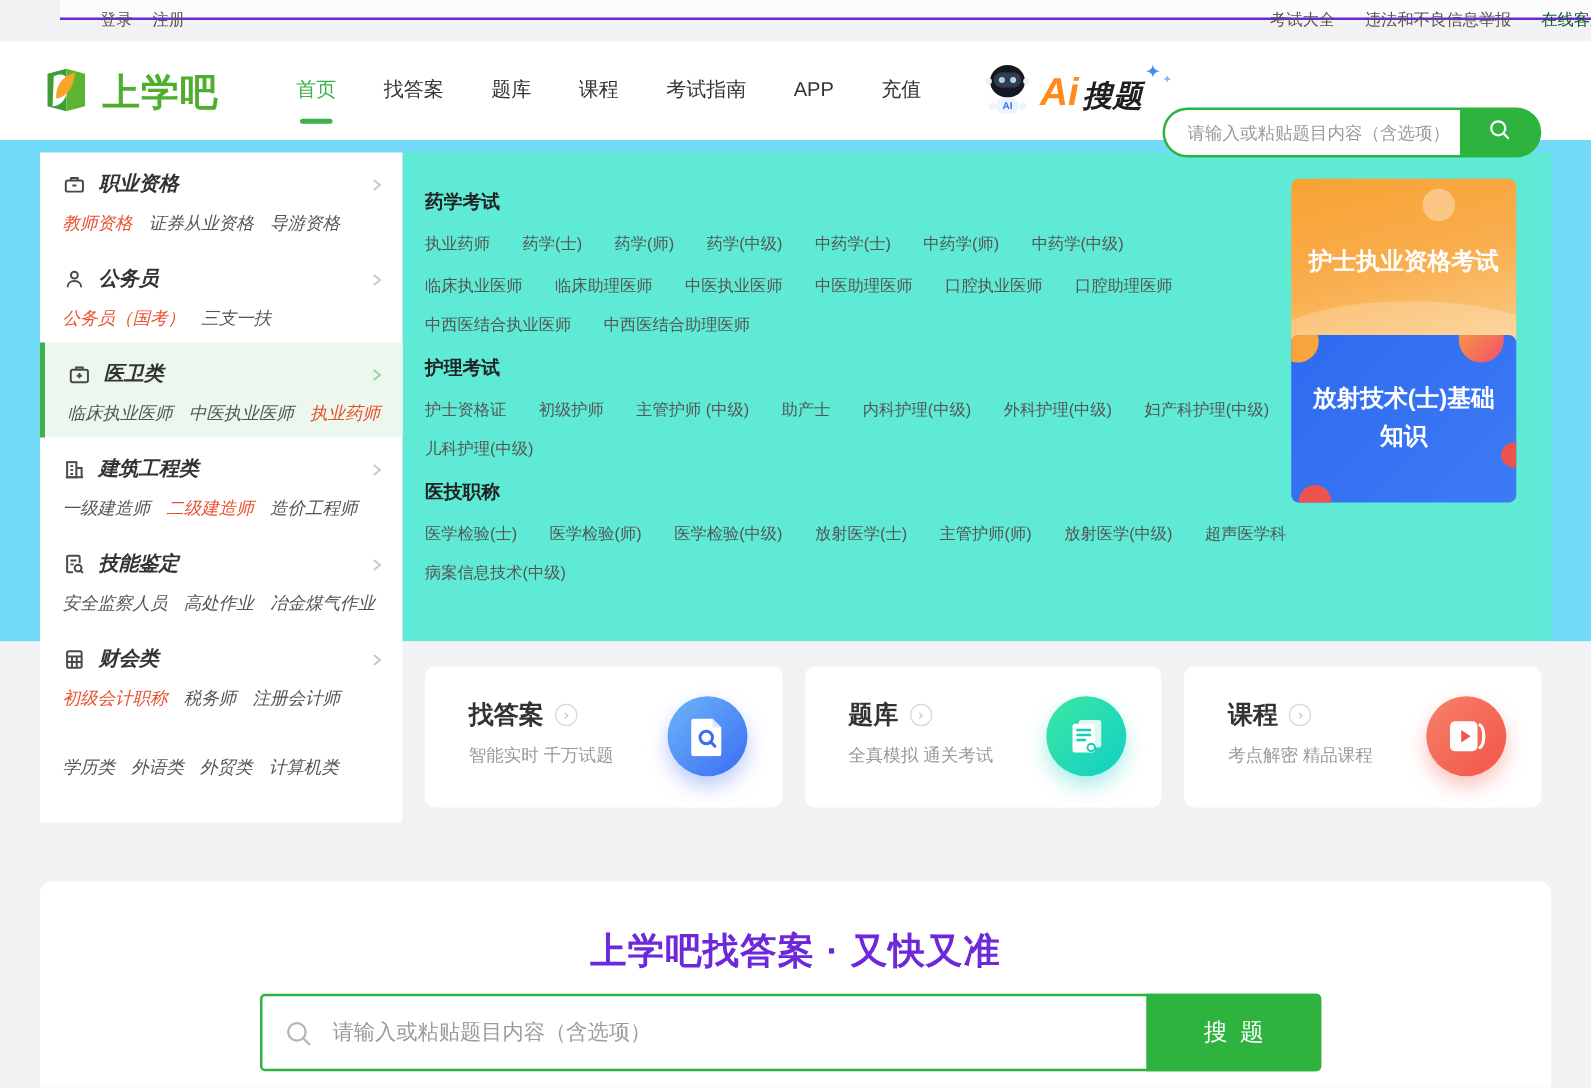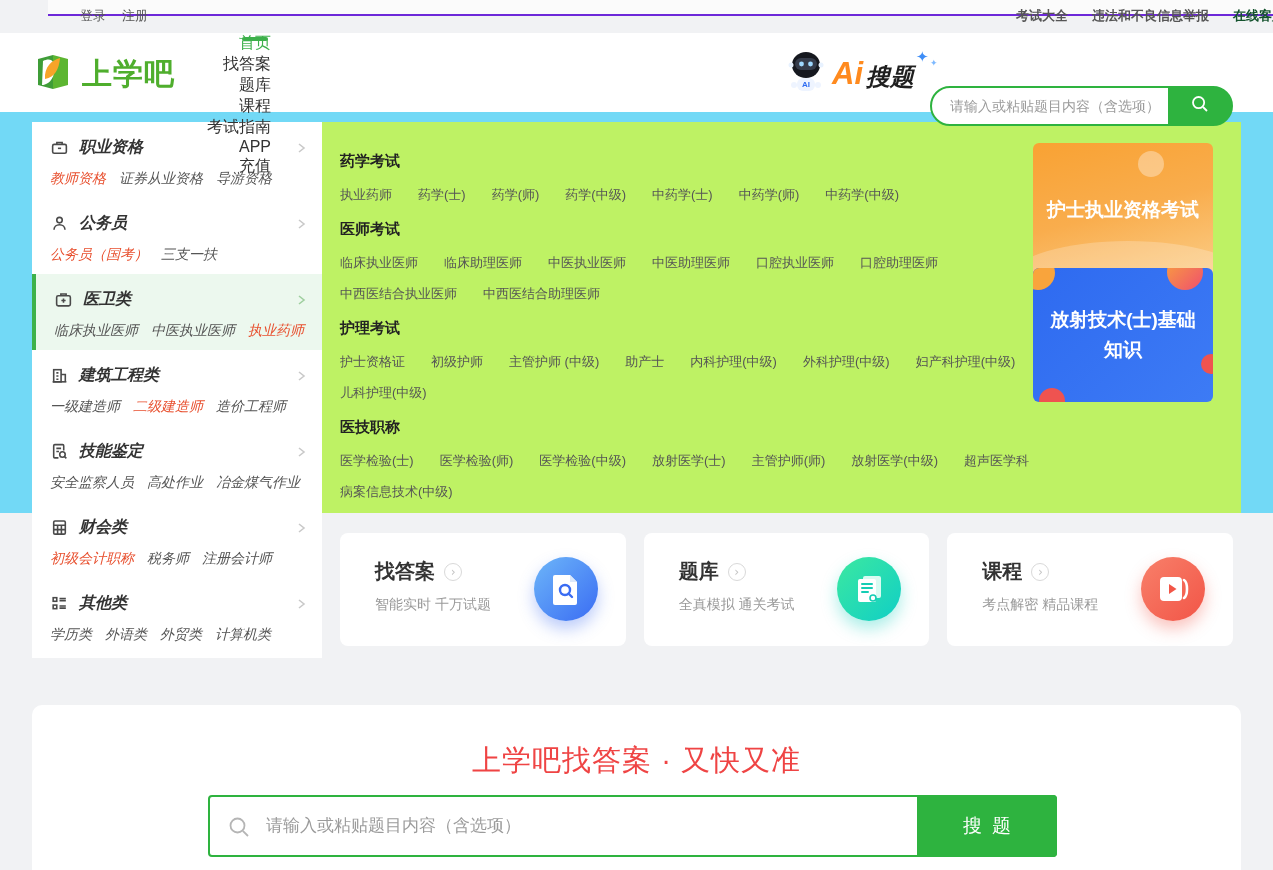--- a/index.html
+++ b/index.html
@@ -5,28 +5,28 @@
   * { margin:0; padding:0; box-sizing:border-box; }
   html,body { width:1273px; height:870px; overflow:hidden; }
   body { position:relative; font-family:"Liberation Sans", sans-serif; background:#f1f2f4; color:#333; }
   a, span { text-decoration:none; }
 
   
   .topbar { position:absolute; top:0; left:0; width:100%; height:16px; background:#fbfbfb; border-bottom:2px solid #6d28d9; z-index:5;margin-left:48px; }
   .topbar-inner { position:absolute; left:32px; right:36px; top:0; height:32px; display:flex; align-items:center; justify-content:space-between; font-size:13px; color:#555; }
   .topbar-left, .topbar-right { display:flex; align-items:center; }
   .topbar-left span { margin-right:16px; cursor:pointer; }
-  .topbar-right span { margin-left:24px; cursor:pointer;font-weight:bold; }
+  .topbar-right span { margin-left:24px; cursor:pointer; }
   .topbar-right .green { color:#14532d; }
 
   
   .header { position:absolute; top:33px; left:0; width:100%; height:79px; background:#fff; z-index:5; }
   .logo { position:absolute; left:30px; top:16px; display:flex; align-items:center; cursor:pointer; }
   .logo-text { font-size:30px; font-weight:bold; color:#4fae2d; margin-left:6px; letter-spacing:1px; }
-  .nav { position:absolute; left:188px; top:0; height:79px; display:flex; align-items:flex-end;flex-direction:column; }
+  .nav { position:absolute; left:218px; top:0; height:79px; display:flex; align-items:flex-end; }
   .nav-item { position:relative; height:79px; display:flex; align-items:center; padding:0 19px; font-size:16px; color:#333; cursor:pointer; }
   .nav-item.active { color:#3db04b; }
   .nav-item.active::after { content:""; position:absolute; left:50%; transform:translateX(-50%); bottom:13px; width:26px; height:4px; border-radius:2px; background:#3db04b; }
 
   .ai-brand { position:absolute; left:782px; top:18px; height:46px; display:flex; align-items:center; cursor:pointer; }
   .ai-word { font-size:31px; font-weight:bold; font-style:italic; color:#ff8a1e; margin-left:2px; }
   .ai-cn { font-size:24px; font-weight:bold; font-style:italic; color:#1f1f1f; margin-left:3px; position:relative; top:3px; }
   .sparkle-wrap { position:relative; width:0; }
   .sp1 { position:absolute; left:2px; top:-26px; color:#3f8ef7; font-size:15px; }
   .sp2 { position:absolute; left:16px; top:-16px; color:#7db9ff; font-size:9px; }
@@ -45,21 +45,21 @@
   .side-group.active { background:#ecf8ee; border-left:4px solid #3eb14b; }
   .group-head { display:flex; align-items:center; }
   .gicon { width:19px; height:19px; margin-right:10px; display:flex; }
   .gtitle { font-size:16px; font-weight:bold; color:#333; }
   .chev { margin-left:auto; display:flex; }
   .group-links { margin-top:12px; display:flex; font-size:14px; color:#555; white-space:nowrap; }
   .group-links span { margin-right:13px; cursor:pointer; }
   .hot { color:#e8502f; }
 
   
-  .content { position:absolute; left:322px; top:122px; width:919px; height:391px; background:#bef264; padding:30px 6px 0 18px; z-index:1; }
+  .content { position:absolute; left:322px; top:122px; width:919px; height:391px; background:#5eead4; padding:30px 6px 0 18px; z-index:1; }
   .section { margin-bottom:16px; }
   .section-title { font-size:15px; font-weight:bold; color:#222; margin-bottom:15px; }
   .link-row { display:flex; font-size:13px; color:#555; margin-bottom:13px; max-width:665px; flex-wrap:nowrap; }
   .link-row span { margin-right:26px; cursor:pointer; white-space:nowrap; }
 
   .banner { position:absolute; right:28px; width:180px; height:134px; border-radius:6px; overflow:hidden; cursor:pointer; color:#fff; font-weight:bold; font-size:19px; display:flex; align-items:center; justify-content:center; text-align:center; padding:0 10px; line-height:30px; }
   .banner1 { top:21px; background:linear-gradient(165deg,#f9a233 0%,#f9ad4d 50%,#fbcd87 100%); }
   .banner1::before { content:""; position:absolute; top:8px; left:105px; width:26px; height:26px; border-radius:50%; background:rgba(255,255,255,0.35); }
   .banner1::after { content:""; position:absolute; bottom:-34px; left:-20px; width:230px; height:70px; border-radius:50%; background:rgba(255,255,255,0.22); }
   .banner2 { top:146px; background:linear-gradient(135deg,#2e6af0 0%,#3d7bf5 100%); }
@@ -77,21 +77,21 @@
   .card-title { font-size:20px; font-weight:bold; color:#333; margin-right:9px; }
   .chev-circle { width:18px; height:18px; border:1px solid #d9d9d9; border-radius:50%; color:#c4c4c4; font-size:12px; line-height:16px; text-align:center; font-family:"DejaVu Sans Mono", monospace; }
   .card-sub { margin-top:11px; font-size:14px; color:#9a9a9a; }
   .card-icon { position:absolute; right:28px; top:24px; width:64px; height:64px; border-radius:50%; display:flex; align-items:center; justify-content:center; }
   .ci-blue { background:linear-gradient(135deg,#6db6f9,#3a6cf3); box-shadow:0 8px 16px rgba(64,110,240,0.35); }
   .ci-teal { background:linear-gradient(135deg,#3ce8a0,#10cfc6); box-shadow:0 8px 16px rgba(20,205,190,0.35); }
   .ci-red  { background:linear-gradient(135deg,#f8806a,#f25547); box-shadow:0 8px 16px rgba(242,85,71,0.35); }
 
   
   .bottom-panel { position:absolute; left:32px; top:705px; width:1209px; height:220px; background:#fff; border-radius:10px; }
-  .bottom-title { margin-top:36px; text-align:center; font-size:29px; font-weight:normal; color:#ef4444; letter-spacing:1px; }
+  .bottom-title { margin-top:36px; text-align:center; font-size:29px; font-weight:bold; color:#6d28d9; letter-spacing:1px; }
   .bsearch { position:absolute; left:176px; top:90px; width:849px; height:62px; background:#fff; border:2px solid #2eb33f; border-radius:4px; }
   .bsearch input { position:absolute; left:0; top:0; width:690px; height:58px; border:none; outline:none; padding-left:56px; font-size:17px; color:#333; background:transparent; font-family:"Liberation Sans", sans-serif; }
   .bsearch input::placeholder { color:#9b9b9b; }
   .bsearch .mag { position:absolute; left:17px; top:18px; }
   .bsearch-btn { position:absolute; right:-2px; top:-2px; width:140px; height:62px; background:#2eb33f; border-radius:0 4px 4px 0; color:#fff; font-size:19px; display:flex; align-items:center; justify-content:center; letter-spacing:10px; padding-left:10px; cursor:pointer; }
 </style>
 </head>
 <body>
 
 <div class="topbar">
@@ -302,36 +302,20 @@
       </span>
     </div>
     <div class="group-links">
       <span class="hot">初级会计职称</span>
       <span>税务师</span>
       <span>注册会计师</span>
     </div>
   </div>
 
   <div class="side-group">
-    <div class="group-head">
-      <span class="gicon">
-        <svg viewBox="0 0 18 18" width="19" height="19" fill="none" stroke="#4a4a4a" stroke-width="1.5">
-          <rect x="3" y="3.5" width="3.4" height="3.4"></rect>
-            <path d="M9 4.4 h6 M9 6.4 h6"></path>
-          <rect x="3" y="10.5" width="3.4" height="3.4"></rect>
-            <path d="M9 11.4 h6 M9 13.4 h6"></path>
-        </svg>
-      </span>
-      <span class="gtitle">其他类</span>
-      <span class="chev">
-        <svg width="14" height="14" viewBox="0 0 14 14" fill="none" stroke="#c9c9c9" stroke-width="1.6">
-            <path d="M5 3 L10 7 L5 11"></path>
-          </svg>
-      </span>
-    </div>
     <div class="group-links">
       <span>学历类</span>
       <span>外语类</span>
       <span>外贸类</span>
       <span>计算机类</span>
     </div>
   </div>
 </div>
 
 <div class="content">
@@ -343,21 +327,20 @@
       <span>药学(士)</span>
       <span>药学(师)</span>
       <span>药学(中级)</span>
       <span>中药学(士)</span>
       <span>中药学(师)</span>
       <span>中药学(中级)</span>
     </div>
   </div>
 
   <div class="section">
-    <div class="section-title">医师考试</div>
     <div class="link-row">
       <span>临床执业医师</span>
       <span>临床助理医师</span>
       <span>中医执业医师</span>
       <span>中医助理医师</span>
       <span>口腔执业医师</span>
       <span>口腔助理医师</span>
     </div>
     <div class="link-row">
       <span>中西医结合执业医师</span>

